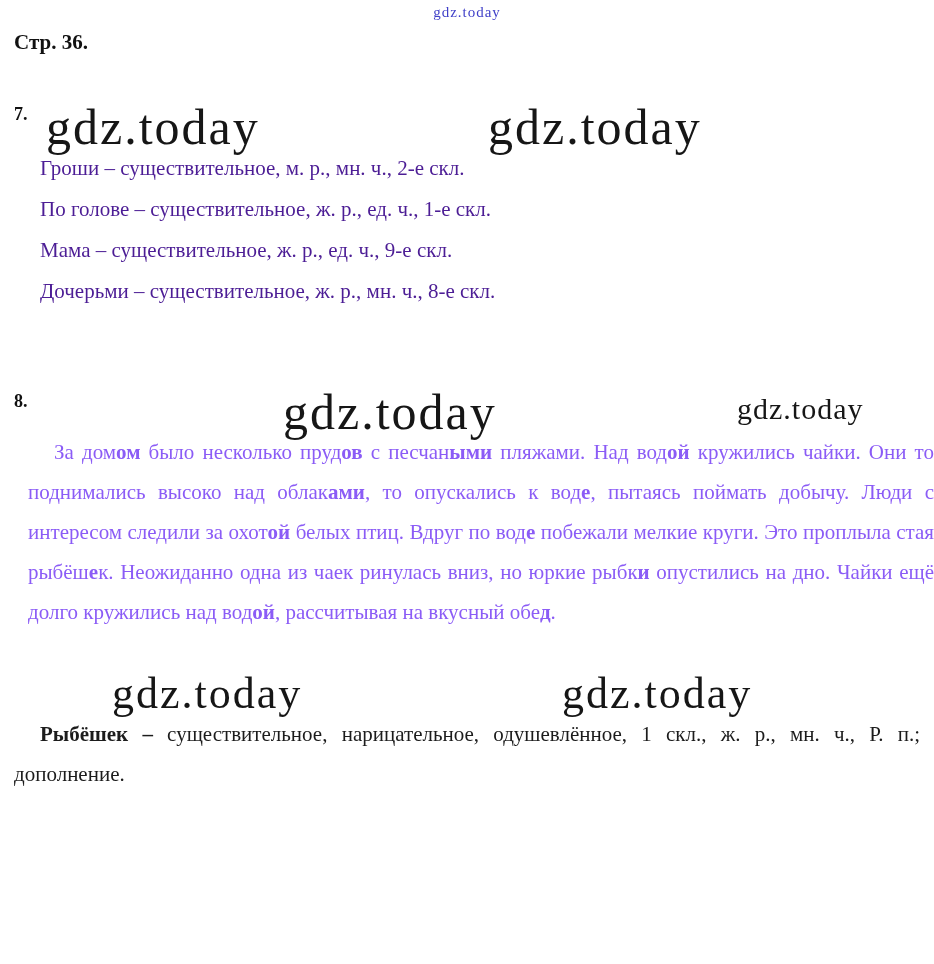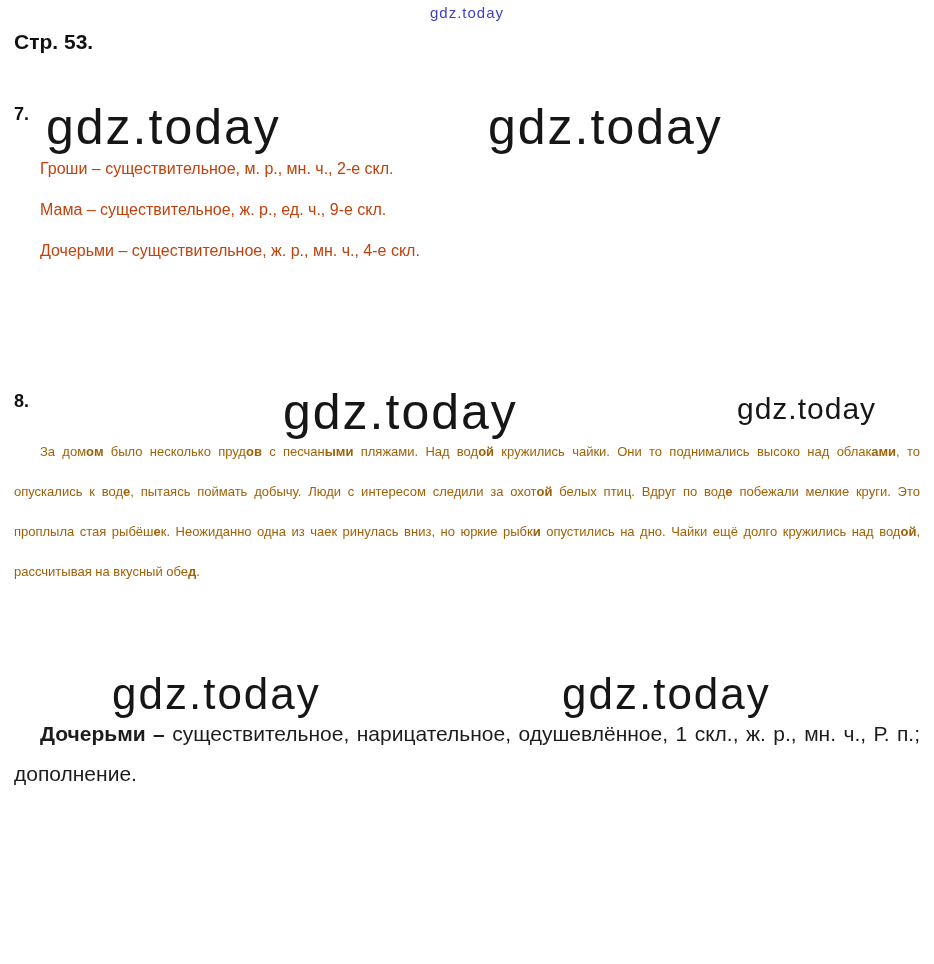--- a/index.html
+++ b/index.html
@@ -1,20 +1,20 @@
 <!DOCTYPE html>
 <html><head>
 <meta charset="utf-8">
 <style>
   html,body{margin:0;padding:0;background:#ffffff;}
   .page{
     position:relative;
     width:934px;height:964px;
     background:#ffffff;
-    font-family:Liberation Sans, sans-serif;
+    font-family:Liberation Serif, serif;
     color:#1c1c1c;
     overflow:hidden;
   }
   .abs{position:absolute;}
   .top-wm{
     top:4px;left:0;width:934px;
     text-align:center;
     font-size:15px;
     letter-spacing:1px;
     color:#3f3fc8;
@@ -33,67 +33,68 @@
     font-weight:300;
     letter-spacing:2px;
     white-space:nowrap;
     line-height:1.1;
   }
   .wm-lg{font-size:50px;}
   .wm-md{font-size:44px;}
   .wm-sm{font-size:30px;letter-spacing:1px;}
   .answers{
     top:148px;left:40px;width:880px;
-    font-size:16px;line-height:41px;
-    color:#c2410c;
+    font-size:21px;line-height:41px;
+    color:#4c1d95;
   }
   .para{
-    top:432px;left:14px;width:906px;
-    font-size:13px;line-height:40px;
+    top:432px;left:28px;width:906px;
+    font-size:21px;line-height:40px;
     text-align:justify;text-align-last:left;
     text-indent:26px;
-    color:#a16207;
+    color:#8b5cf6;
   }
   .entries{
     top:714px;left:14px;width:906px;
     font-size:21px;line-height:40px;
     color:#1c1c1c;
   }
   .entries p{
     margin:0;
     text-align:justify;text-align-last:left;
     text-indent:26px;
   }
   .b{font-weight:700;}
 </style>
 </head>
 <body>
 
 <div class="page">
 
   <div class="abs top-wm">gdz.today</div>
 
-  <div class="abs page-title">Стр. 53.</div>
+  <div class="abs page-title">Стр. 36.</div>
 
   <div class="abs sec-num" style="top:104px;">7.</div>
   <div class="abs wm wm-lg" style="top:100px;left:46px;">gdz.today</div>
   <div class="abs wm wm-lg" style="top:100px;left:488px;">gdz.today</div>
 
   <div class="abs answers">
     <div>Гроши – существительное, м. р., мн. ч., 2-е скл.</div>
+    <div>По голове – существительное, ж. р., ед. ч., 1-е скл.</div>
     <div>Мама – существительное, ж. р., ед. ч., 9-е скл.</div>
-    <div>Дочерьми – существительное, ж. р., мн. ч., 4-е скл.</div>
+    <div>Дочерьми – существительное, ж. р., мн. ч., 8-е скл.</div>
   </div>
 
   <div class="abs sec-num" style="top:391px;">8.</div>
   <div class="abs wm wm-lg" style="top:385px;left:283px;">gdz.today</div>
   <div class="abs wm wm-sm" style="top:392px;left:737px;">gdz.today</div>
 
   <div class="abs para"><span>За дом</span><span class="b">ом</span><span> было несколько пруд</span><span class="b">ов</span><span> с песчан</span><span class="b">ыми</span><span> пляжами. Над вод</span><span class="b">ой</span><span> кружились чайки. Они то поднимались высоко над облак</span><span class="b">ами</span><span>, то опускались к вод</span><span class="b">е</span><span>, пытаясь поймать добычу. Люди с интересом следили за охот</span><span class="b">ой</span><span> белых птиц. Вдруг по вод</span><span class="b">е</span><span> побежали мелкие круги. Это проплыла стая рыбёш</span><span class="b">е</span><span>к. Неожиданно одна из чаек ринулась вниз, но юркие рыбк</span><span class="b">и</span><span> опустились на дно. Чайки ещё долго кружились над вод</span><span class="b">ой</span><span>, рассчитывая на вкусный обе</span><span class="b">д</span><span>.</span></div>
 
   <div class="abs wm wm-md" style="top:670px;left:112px;">gdz.today</div>
   <div class="abs wm wm-md" style="top:670px;left:562px;">gdz.today</div>
 
   <div class="abs entries">
-    <p><span class="b">Дочерьми – </span><span>существительное, нарицательное, одушевлённое, 1 скл., ж. р., мн. ч., Р. п.; дополнение.</span></p>
+    <p><span class="b">Рыбёшек – </span><span>существительное, нарицательное, одушевлённое, 1 скл., ж. р., мн. ч., Р. п.; дополнение.</span></p>
   </div>
 
 </div>
 
 </body></html>

